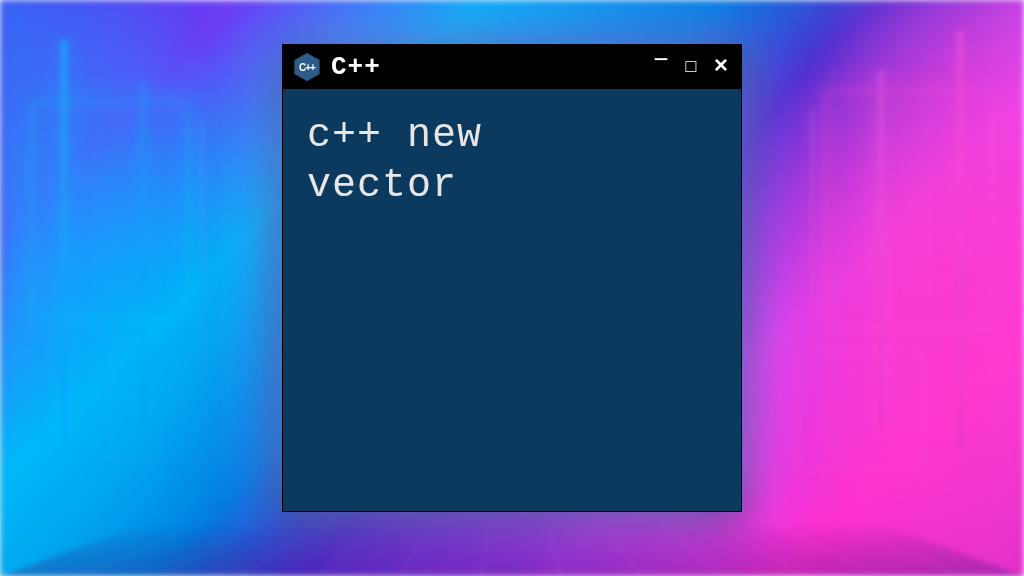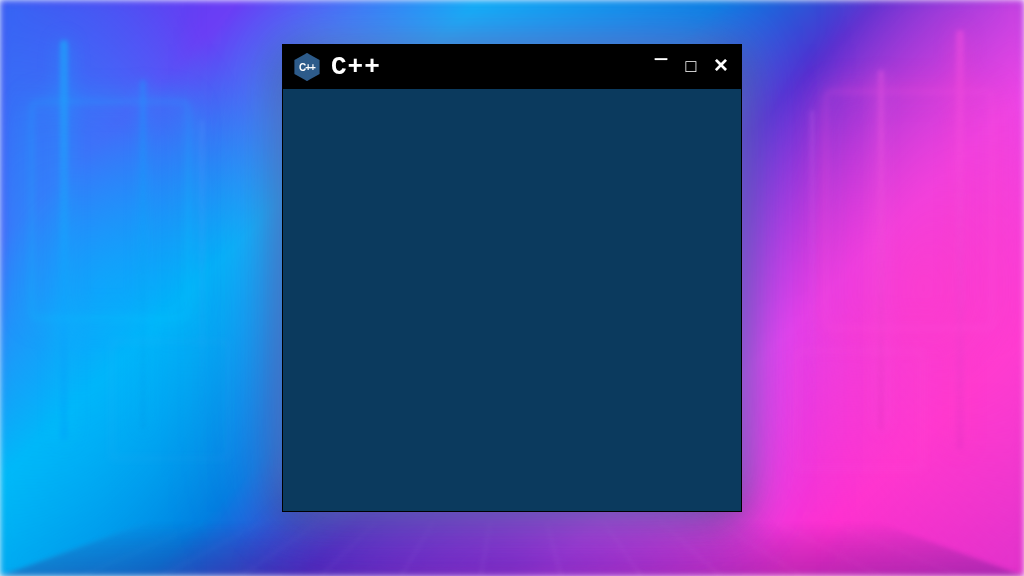--- a/index.html
+++ b/index.html
@@ -154,13 +154,15 @@
         <span class="hex-text">C++</span>
       </div>
     </div>
     <div class="title-text">C++</div>
     <div class="window-controls">
       <span class="ctrl min">−</span>
       <span class="ctrl max">□</span>
       <span class="ctrl close">×</span>
     </div>
   </div>
+  <div class="content">c++ new
+vector</div>
 </div>
 
 </body></html>

